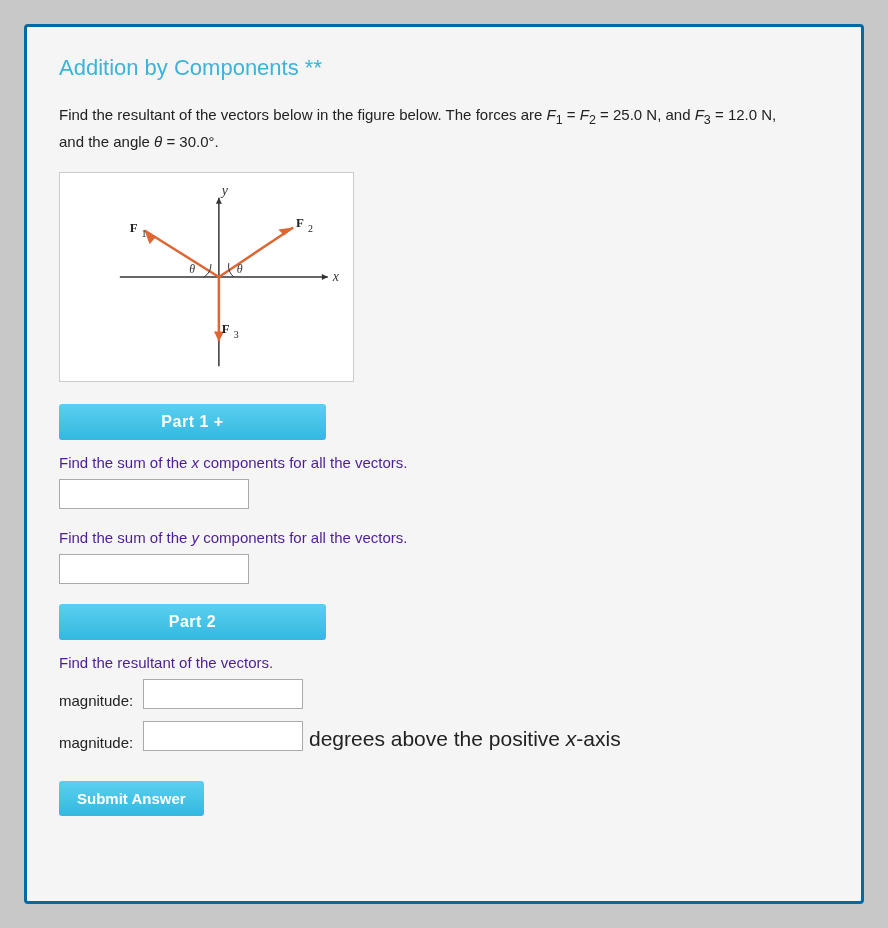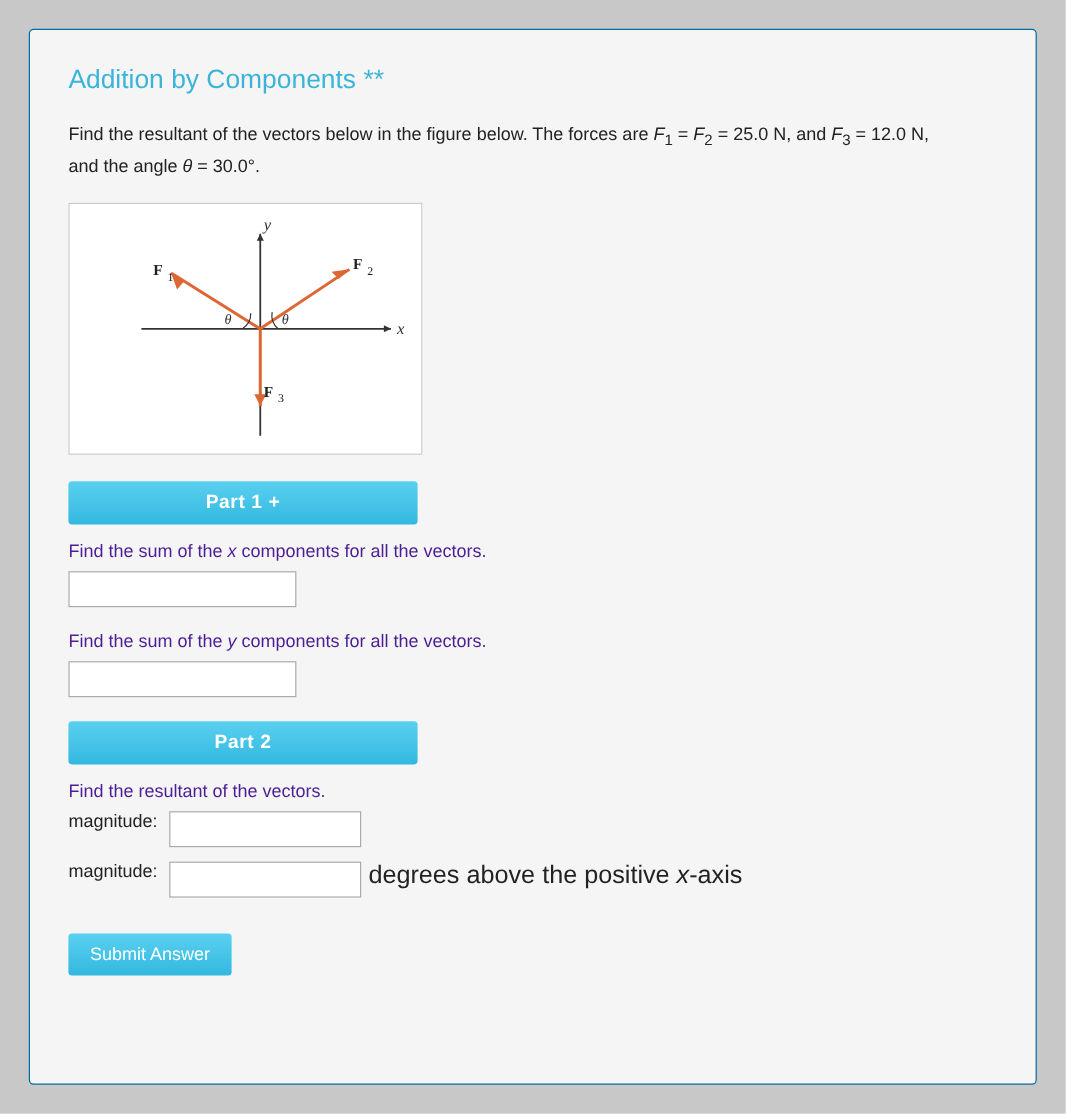--- a/index.html
+++ b/index.html
@@ -7,21 +7,21 @@
       background: #c8c8c8;
       display: flex;
       justify-content: center;
       align-items: center;
       min-height: 928px;
       font-family: Georgia, 'Times New Roman', serif;
       font-size: 15px;
     }
     .card {
       background: #f5f5f5;
-      border: 1px solid #0369a1;
+      border: 3px solid #0369a1;
       border-radius: 4px;
       width: 840px;
       min-height: 880px;
       padding: 28px 32px 32px 32px;
     }
     .card-title {
       color: #3ab4d8;
       font-size: 22px;
       font-family: Arial, sans-serif;
       font-weight: normal;
@@ -38,21 +38,21 @@
       background: #fff;
       border: 1px solid #ccc;
       width: 295px;
       height: 210px;
       margin-bottom: 22px;
       position: relative;
       overflow: hidden;
     }
     .part-button {
       display: block;
-      width: 291px;
+      width: 267px;
       background: linear-gradient(to bottom, #5ad0f0, #33b8e0);
       color: #fff;
       text-align: center;
       font-size: 16px;
       font-family: Arial, sans-serif;
       font-weight: bold;
       border: none;
       border-radius: 3px;
       padding: 9px 0;
       margin-bottom: 14px;
@@ -72,21 +72,21 @@
       height: 30px;
       border: 1px solid #aaa;
       background: #fff;
       margin-bottom: 20px;
       font-size: 14px;
       padding: 2px 6px;
       outline: none;
     }
     .inline-row {
       display: flex;
-      align-items: flex-start;
+      align-items: flex-end;
       margin-bottom: 12px;
       gap: 6px;
     }
     .inline-label {
       font-family: Arial, sans-serif;
       font-size: 15px;
       color: #222;
       min-width: 78px;
     }
     .inline-input {
@@ -106,20 +106,21 @@
     .submit-btn {
       background: linear-gradient(to bottom, #5ad0f0, #33b8e0);
       color: #fff;
       border: none;
       border-radius: 3px;
       padding: 9px 18px;
       font-size: 15px;
       font-family: Arial, sans-serif;
       cursor: pointer;
       margin-top: 18px;
+      font-weight: bold;
     }
 
     
     .figure-svg {
       width: 100%;
       height: 100%;
     }
   </style>
 </head>
 <body>

